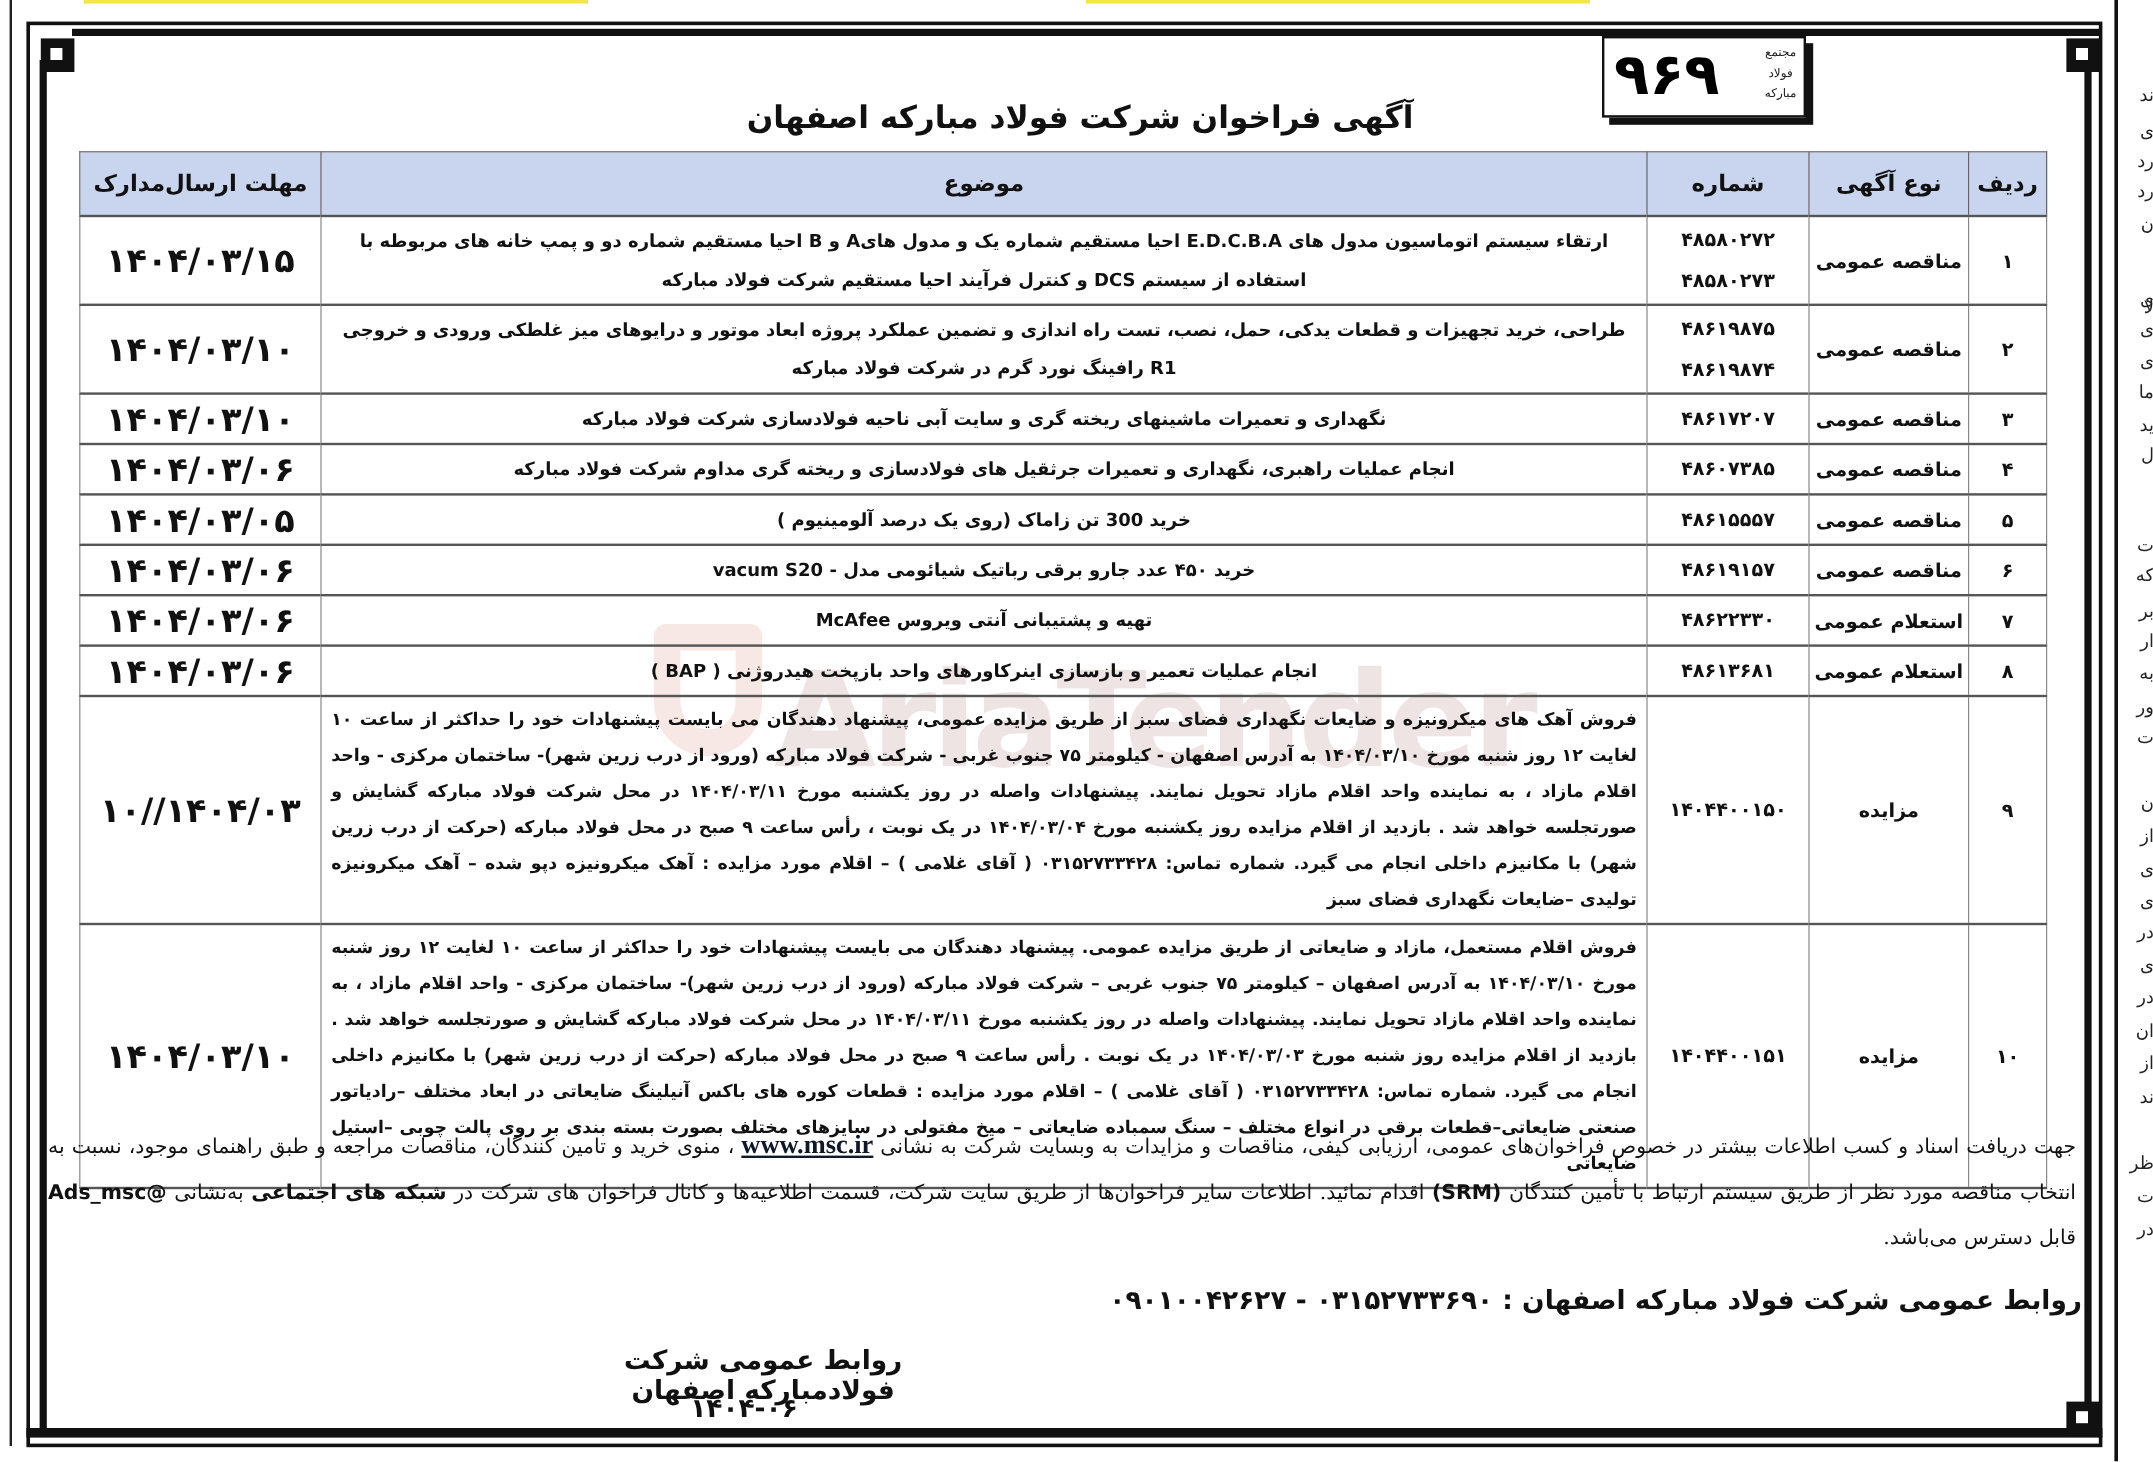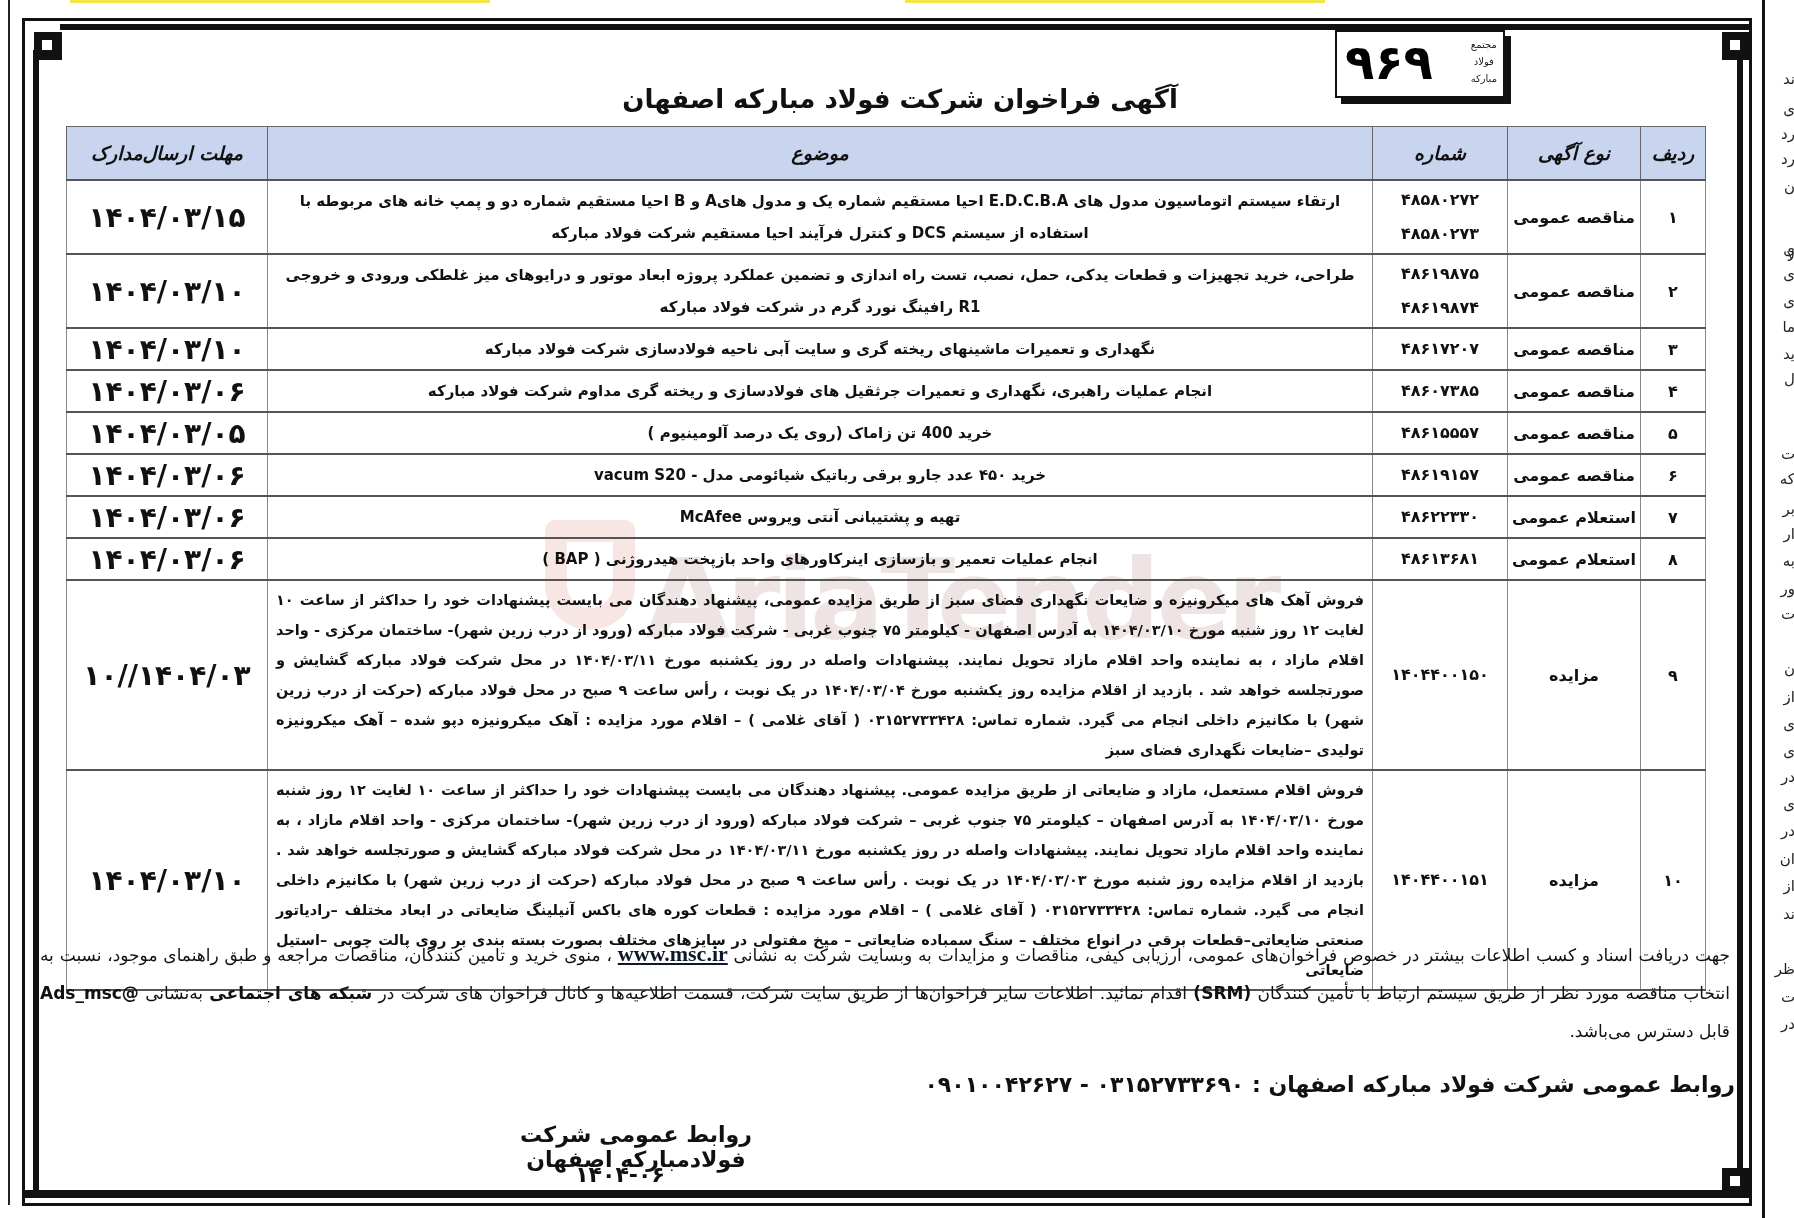--- a/index.html
+++ b/index.html
@@ -13,21 +13,21 @@
   .frame-thick-top { position:absolute; left:60px; top:24px; width:1690px; height:6px; background:#111; }
   .frame-thick-bot { position:absolute; left:22px; top:1190px; width:1730px; height:8px; background:#111; }
   .frame-inner { position:absolute; left:33px; top:50px; width:1710px; height:1140px; border-left:6px solid #111; border-right:6px solid #111; box-sizing:border-box; }
   .corner { position:absolute; width:28px; height:28px; background:#111; }
   .corner::after { content:""; position:absolute; left:8px; top:8px; width:10px; height:10px; background:#fff; }
   .logo { position:absolute; left:1335px; top:30px; width:170px; height:68px; border:2px solid #111; box-sizing:border-box; background:#fff; box-shadow:6px 6px 0 #111; }
   .logo-mark { position:absolute; left:8px; top:2px; font-family:"DejaVu Sans", sans-serif; font-weight:bold; font-size:48px; letter-spacing:-4px; color:#000; }
   .logo-small { position:absolute; right:6px; top:4px; font-size:10px; line-height:17px; text-align:center; direction:rtl; color:#222; }
   .title { position:absolute; left:600px; top:84px; width:600px; text-align:center; font-size:26px; font-weight:bold; direction:rtl; }
   table.ads { position:absolute; left:66px; top:126px; width:1640px; border-collapse:collapse; direction:rtl; font-size:15px; }
-  table.ads th { background:#c9d5ee; height:50px; font-size:19px; font-weight:bold; border:1px solid #666;font-style:italic; }
+  table.ads th { background:#c9d5ee; height:50px; font-size:19px; font-weight:bold; border:1px solid #666; }
   table.ads td { border-top:2px solid #555; border-bottom:2px solid #555; border-left:1px solid #888; border-right:1px solid #888; text-align:center; vertical-align:middle; font-weight:bold; }
   table.ads td.num { width:62px; font-size:16px; }
   table.ads td.type { width:130px; font-size:16px; }
   table.ads td.code { width:132px; font-size:16px; line-height:34px; }
   table.ads td.subject { line-height:32px; padding:4px 8px; }
   table.ads td.subject.long { text-align:justify; text-align-last:right; line-height:30px; font-size:14.5px; }
   table.ads td.deadline { width:198px; font-size:28px; }
   .watermark { position:absolute; left:545px; top:520px; width:500px; height:180px; opacity:0.12; pointer-events:none; }
   .wm-shield { position:absolute; left:0; top:0; width:90px; height:110px; border:22px solid #c0392b; border-radius:10px 10px 45px 45px; box-sizing:border-box; }
   .wm-text { position:absolute; left:100px; top:16px; font-size:110px; font-weight:bold; color:#7a2a20; letter-spacing:-4px; font-family:"DejaVu Sans", sans-serif; }
@@ -117,21 +117,21 @@
         </td>
         <td class="subject">انجام عملیات راهبری، نگهداری و تعمیرات جرثقیل های فولادسازی و ریخته گری مداوم شرکت فولاد مبارکه</td>
         <td class="deadline">۱۴۰۴/۰۳/۰۶</td>
       </tr>
       <tr style="height: 38px;">
         <td class="num">۵</td>
         <td class="type">مناقصه عمومی</td>
         <td class="code">
           <div>۴۸۶۱۵۵۵۷</div>
         </td>
-        <td class="subject">خرید 400 تن زاماک (روی یک درصد آلومینیوم )</td>
+        <td class="subject">خرید 300 تن زاماک (روی یک درصد آلومینیوم )</td>
         <td class="deadline">۱۴۰۴/۰۳/۰۵</td>
       </tr>
       <tr style="height: 38px;">
         <td class="num">۶</td>
         <td class="type">مناقصه عمومی</td>
         <td class="code">
           <div>۴۸۶۱۹۱۵۷</div>
         </td>
         <td class="subject">خرید ۴۵۰ عدد جارو برقی رباتیک شیائومی مدل - vacum S20</td>
         <td class="deadline">۱۴۰۴/۰۳/۰۶</td>

